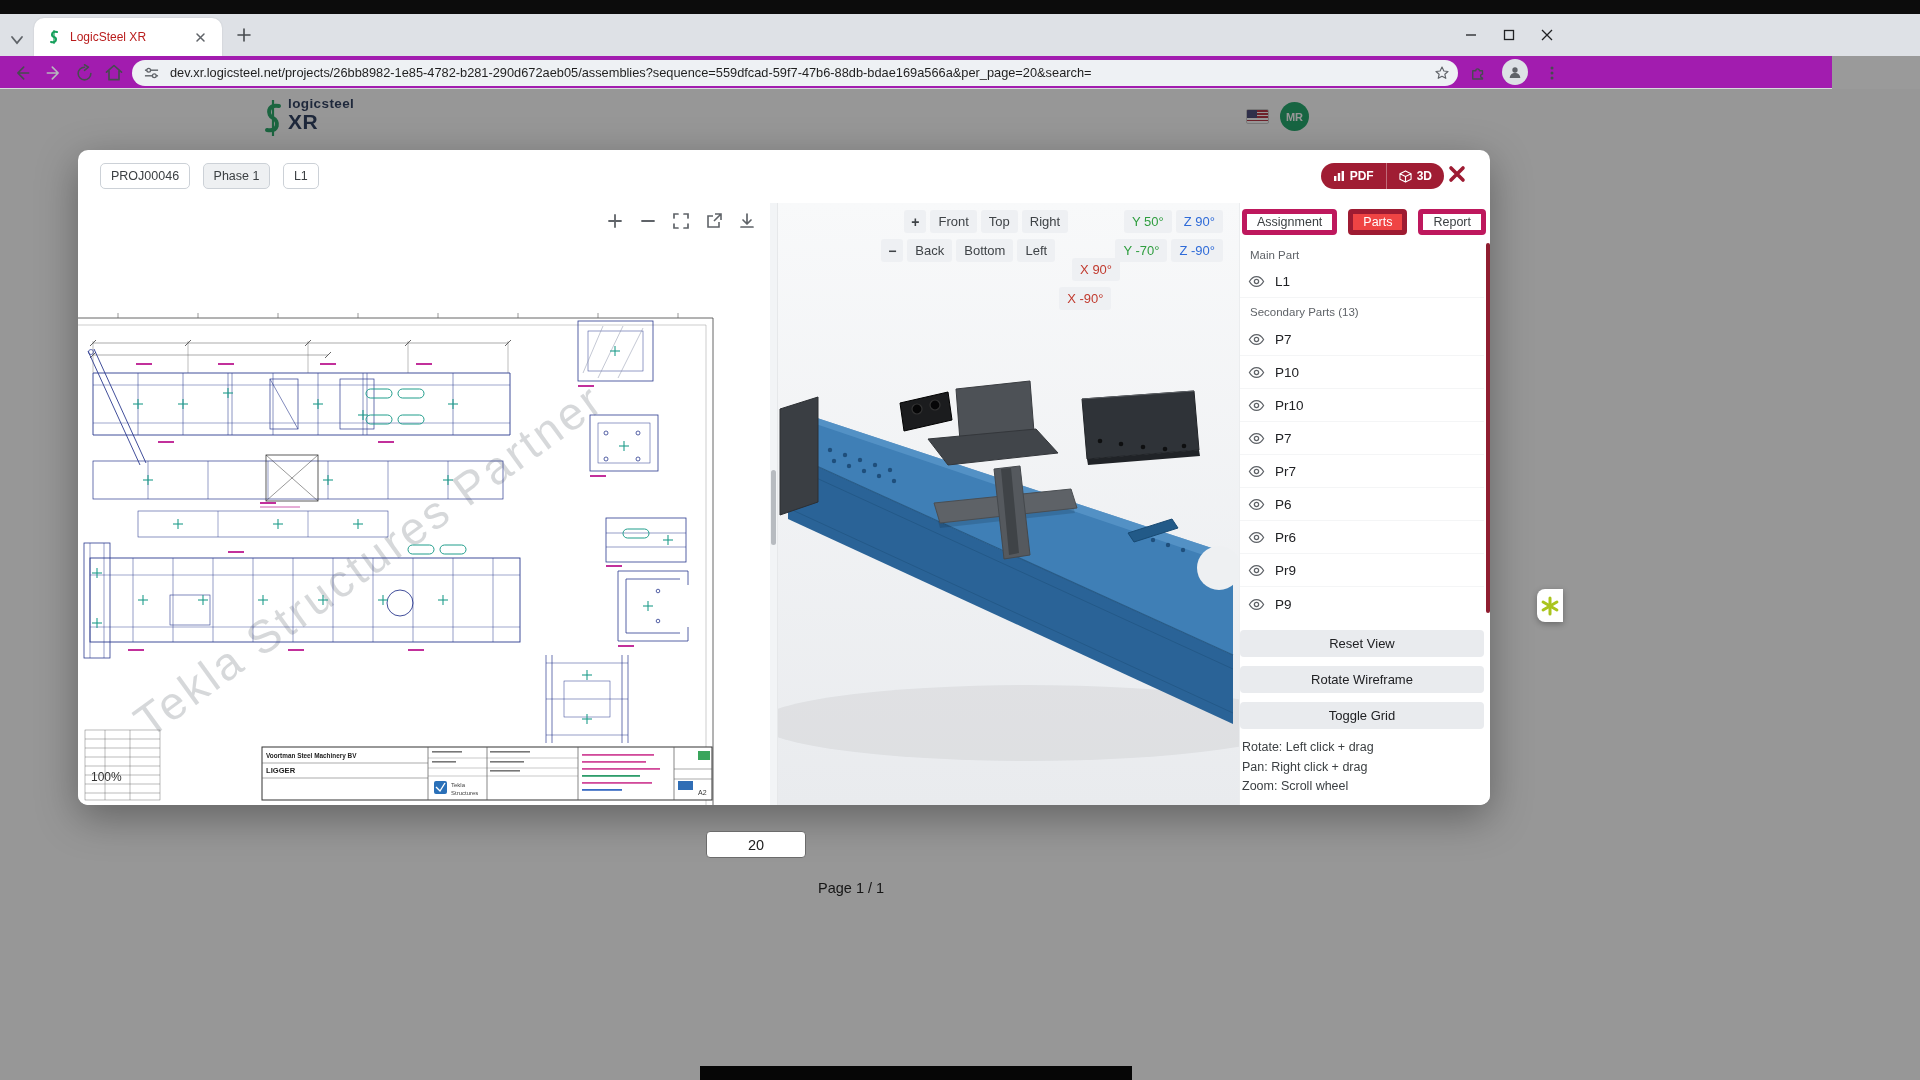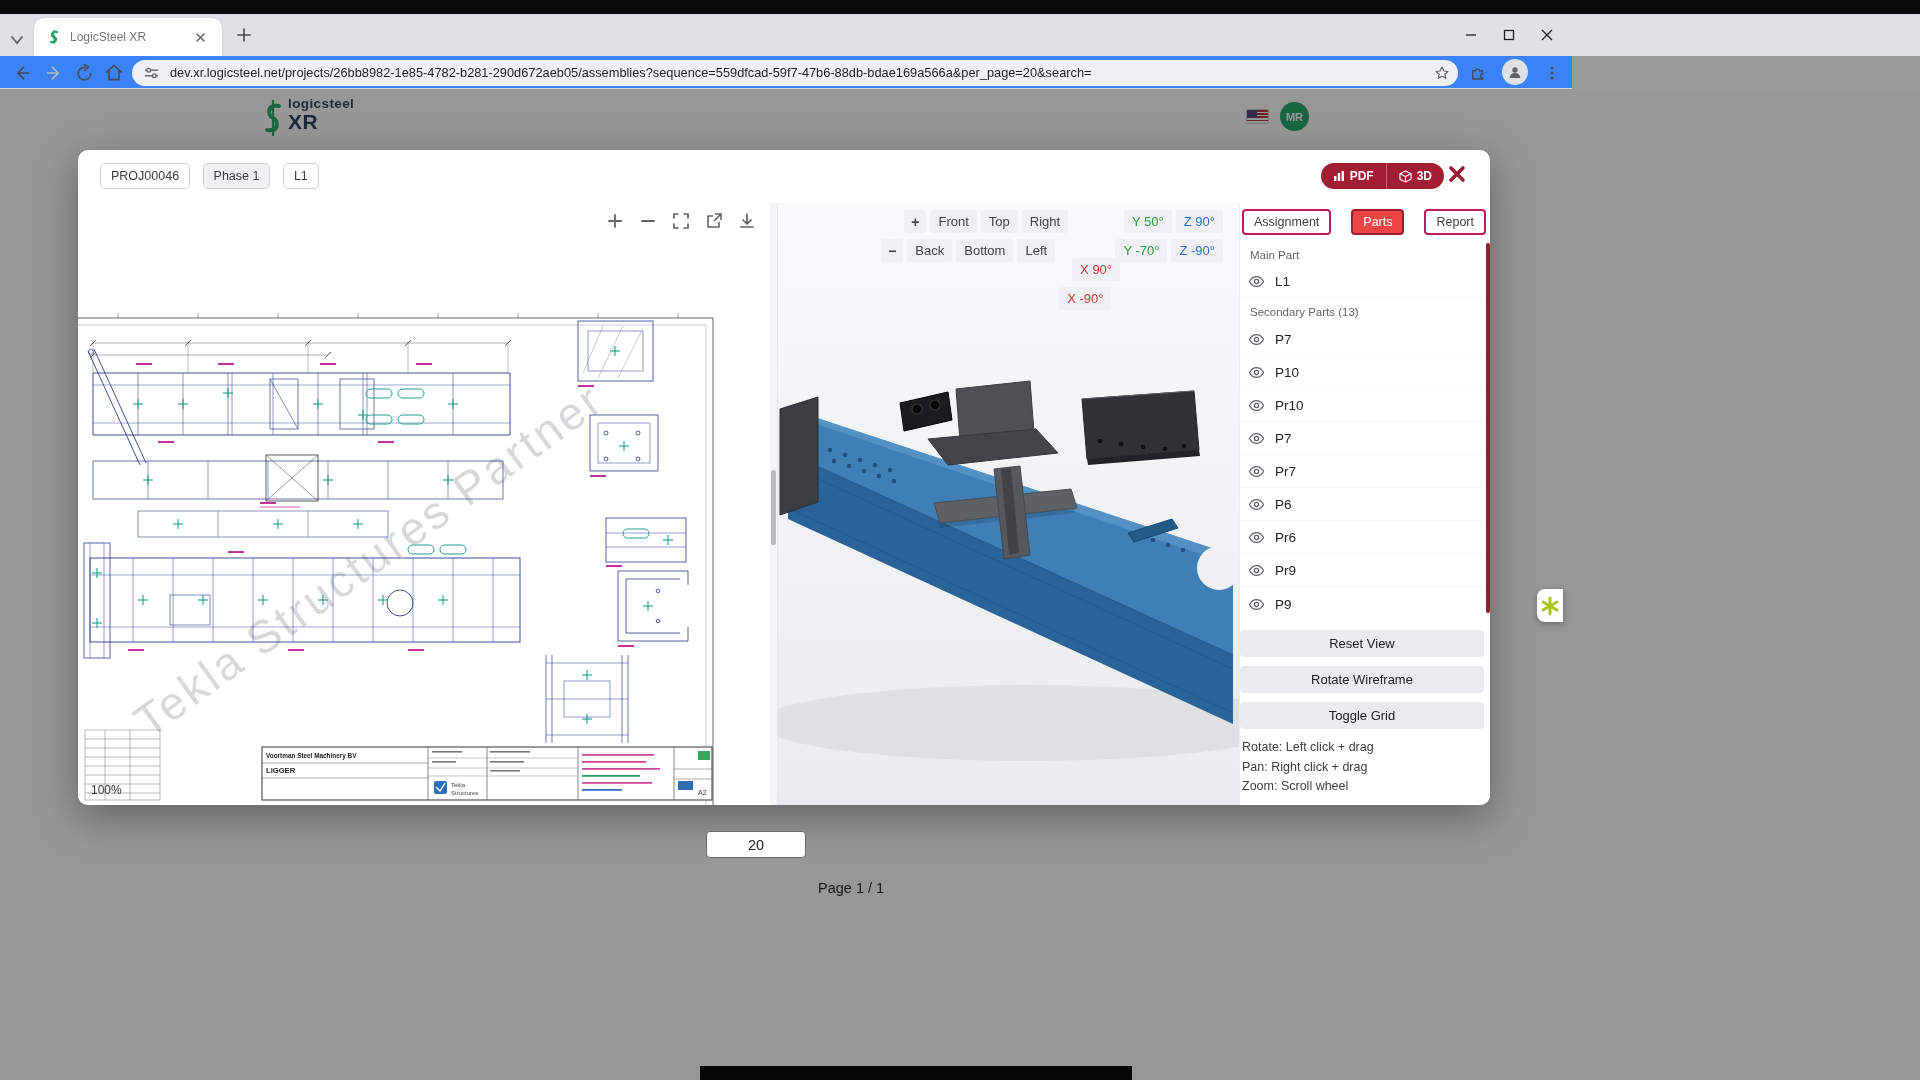--- a/index.html
+++ b/index.html
@@ -6,27 +6,27 @@
   *{box-sizing:border-box;}
   #screen{position:relative;width:1920px;height:1080px;overflow:hidden;
           font-family:"Liberation Sans",sans-serif;background:#9a9a9a;}
   .abs{position:absolute;}
 
   
   .top-strip{left:0;top:0;width:1920px;height:14px;background:#0c0c0c;}
   .tabbar{left:0;top:14px;width:1920px;height:42px;background:#dee1e6;}
   .tab{left:34px;top:4px;width:188px;height:38px;background:#ffffff;
        border-radius:10px 10px 0 0;box-shadow:0 0 2px rgba(0,0,0,.12);}
-  .tab-title{left:36px;top:0;height:38px;line-height:38px;font-size:12px;color:#737373;}
+  .tab-title{left:36px;top:0;height:38px;line-height:38px;font-size:12px;color:#b91c1c;}
   .tab-fav{left:12px;top:11px;}
   .tab-close{left:160px;top:12px;cursor:pointer;}
   .chev{left:10px;top:17px;}
   .newtab{left:236px;top:13px;}
   .wbtn{top:2px;width:38px;height:38px;display:flex;align-items:center;justify-content:center;}
-  .navbar{left:0;top:56px;width:1572px;height:33px;background:#3b82f6;border-bottom:1px solid #d8dade;}
+  .navbar{left:0;top:56px;width:1832px;height:33px;background:#a21caf;border-bottom:1px solid #d8dade;}
   .nav-ic{top:5px;width:24px;height:24px;display:flex;align-items:center;justify-content:center;border-radius:50%;}
   .addr{left:132px;top:4px;width:1326px;height:26px;background:#eef1f4;border-radius:13px;}
   .addr-url{left:38px;top:0;height:26px;line-height:26px;font-size:12.8px;color:#1f1f1f;
             white-space:nowrap;overflow:hidden;width:1240px;}
   .addr-star{right:8px;top:5px;}
 
   
   .page{left:0;top:89px;width:1920px;height:991px;background:#fff;}
   .logo-word{left:288px;top:7px;font-size:13.5px;font-weight:bold;color:#1c2e52;letter-spacing:.4px;}
   .logo-xr{left:288px;top:21px;font-size:21px;font-weight:bold;color:#1c2e52;letter-spacing:.5px;}
@@ -47,37 +47,37 @@
   .redbtn{height:26px;background:#a01d33;color:#fff;font-size:12px;font-weight:bold;
           display:inline-flex;align-items:center;gap:5px;padding:0 12px;}
   .modal-close{right:22px;top:13px;width:22px;height:22px;display:flex;align-items:center;justify-content:center;}
 
   .content{left:0;top:53px;width:1412px;height:602px;}
 
   
   .pdf-pane{left:0;top:0;width:692px;height:602px;background:#fff;overflow:hidden;}
   .pdf-toolbar{right:10px;top:5px;display:flex;gap:7px;z-index:3;}
   .icon-btn{width:26px;height:26px;display:flex;align-items:center;justify-content:center;border-radius:4px;}
-  .zoom-label{left:13px;bottom:8px;font-size:12px;color:#333;z-index:3;}
+  .zoom-label{left:13px;bottom:21px;font-size:12px;color:#333;z-index:3;}
   .pane-scroll{left:692px;top:0;width:7px;height:602px;background:#f2f4f6;}
   .pane-scroll .thumb{position:absolute;left:1px;top:267px;width:5px;height:75px;background:#b7bbc0;border-radius:3px;}
 
   
   .v3d{left:699px;top:0;width:462px;height:602px;background:linear-gradient(#f8f9fa,#e9ebee);
        border-left:1px solid #e6e8ea;overflow:hidden;}
   .v3d-row{position:absolute;right:16px;display:flex;gap:4px;z-index:3;}
   .vbtn{height:23px;padding:0 8px;background:#eef0f3;border-radius:3px;font-size:13px;color:#3f4347;
         display:flex;align-items:center;justify-content:center;white-space:nowrap;}
   .zbtn{width:22px;padding:0;font-size:14px;font-weight:bold;}
   .rx{color:#c13a2e;margin-top:48px;} .ry{color:#2f9e3f;} .rz{color:#2f6bd8;}
 
   
   .sidebar{left:1161px;top:0;width:251px;height:602px;background:#fff;border-left:1px solid #ebedef;}
   .sb-tabs{position:absolute;left:2px;top:6px;width:244px;display:flex;justify-content:space-between;}
-  .sb-tab{height:26px;padding:0 10px;border:2px solid #be185d;border-radius:4px;font-size:12.5px;color:#3c4043;
+  .sb-tab{height:26px;padding:0 10px;border:5px solid #be185d;border-radius:4px;font-size:12.5px;color:#3c4043;
           display:flex;align-items:center;background:#fff;}
   .sb-tab.active{background:#ef4444;border-color:#9e1b32;color:#fff;}
   .sb-label{position:absolute;left:10px;font-size:11.5px;color:#5f6368;}
   .p-row{position:absolute;left:0;width:244px;height:32px;display:flex;align-items:center;
          border-bottom:1px solid #f4f5f6;}
   .p-row .eye{margin-left:8px;display:flex;}
   .p-row .lbl{margin-left:10px;font-size:13.5px;color:#202124;}
   .sb-btn{position:absolute;left:0;width:244px;height:27px;background:#e9ebee;border-radius:4px;
           font-size:13px;color:#202124;display:flex;align-items:center;justify-content:center;}
   .hint{position:absolute;left:2px;font-size:12.5px;color:#3c4043;}

